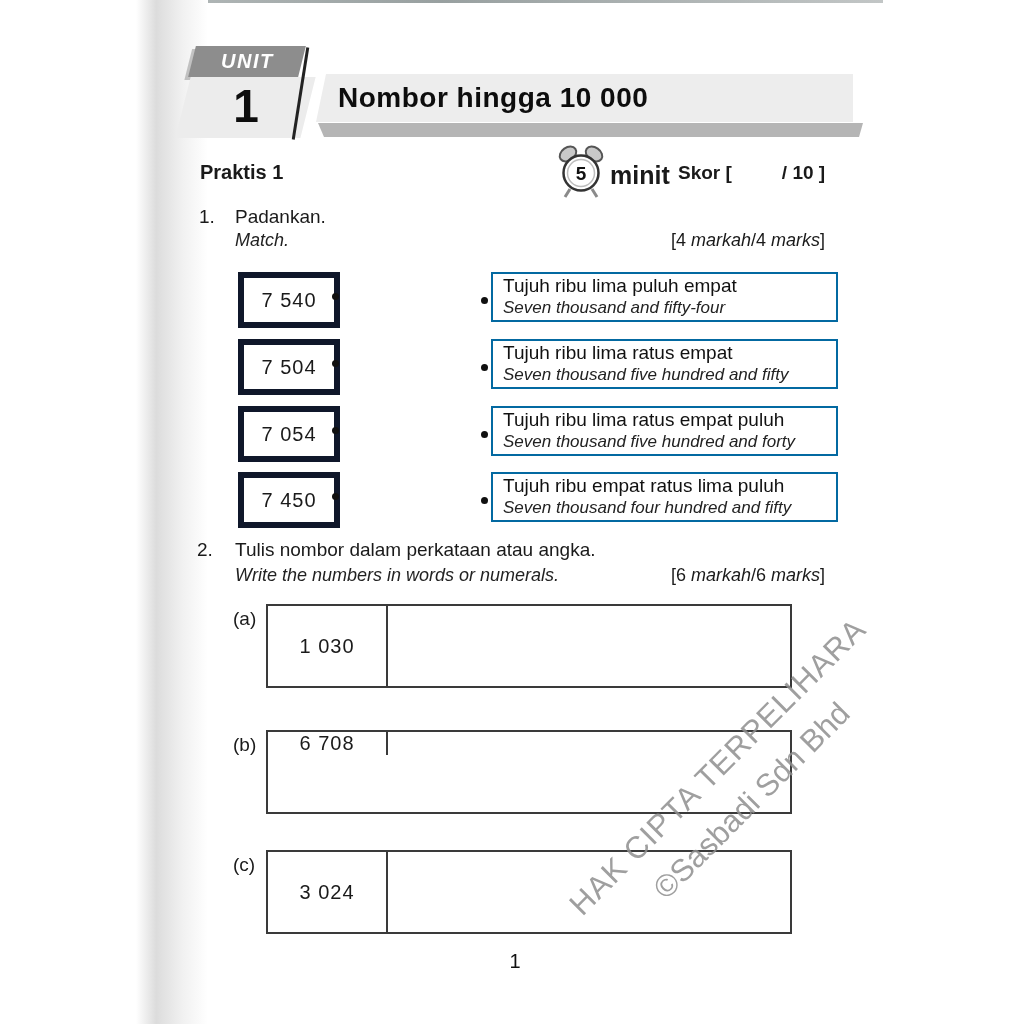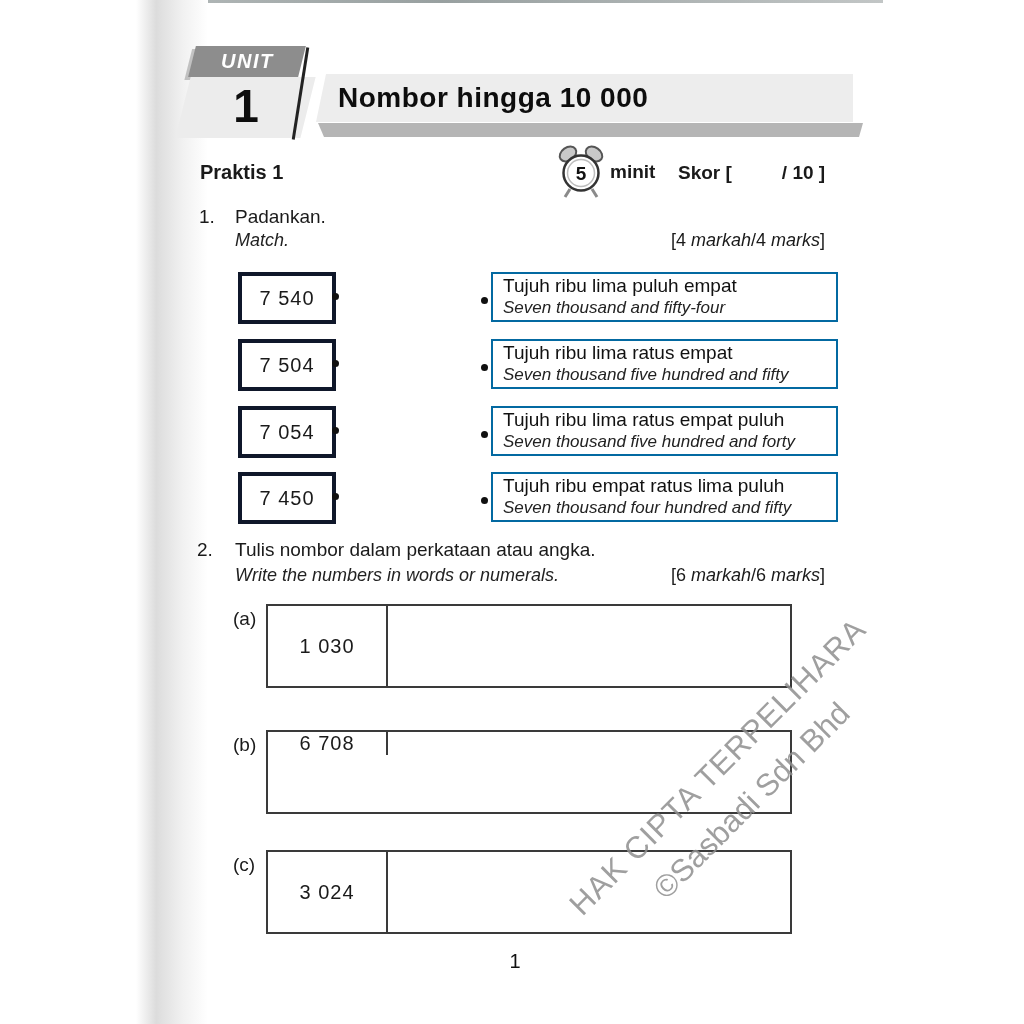--- a/index.html
+++ b/index.html
@@ -28,35 +28,35 @@
   .title-bar { position:absolute; left:310px; top:74px; width:543px; height:48px;
     background:#ededed; clip-path:polygon(16px 0,100% 0,100% 100%,6px 100%);
     display:flex; align-items:center; }
   .title-bar h1 { margin:0 0 0 28px; font-size:28px; font-weight:bold; letter-spacing:.5px; color:#0d0d0d; }
   .title-shadow { position:absolute; left:318px; top:123px; width:545px; height:14px;
     background:#b5b5b5; clip-path:polygon(0 0,100% 0,calc(100% - 4px) 100%,6px 100%); }
 
   
   .praktis { position:absolute; left:200px; top:161px; font-size:20px; font-weight:bold; }
   .timer { position:absolute; left:556px; top:144px; width:110px; height:56px; }
-  .timer .minit { position:absolute; left:54px; top:17px; font-size:19px; font-weight:bold; }
+  .timer .minit { position:absolute; left:54px; top:17px; font-size:25px; font-weight:bold; }
   .skor { position:absolute; left:678px; top:162px; font-size:19px; font-weight:bold; display:flex; }
   .skor .gap { width:50px; }
 
   
   .q-num { position:absolute; font-size:19px; }
   .q-ms  { position:absolute; font-size:19px; }
   .q-en  { position:absolute; font-size:18px; font-style:italic; color:#222; }
   .q-marks { position:absolute; font-size:18px; text-align:right; }
   .q-marks i { font-style:italic; }
 
   
   .match-row { position:absolute; left:0; width:1024px; height:48px; }
   .num-box { position:absolute; left:238px; top:0; width:90px; height:44px;
-    border:4px solid #0f172a; background:#fff; display:flex; align-items:center;
+    border:6px solid #0f172a; background:#fff; display:flex; align-items:center;
     justify-content:center; font-size:20px; letter-spacing:1px; }
   .dot { position:absolute; width:7px; height:7px; border-radius:50%; background:#101010; }
   .dot-l { left:332px; top:21px; }
   .dot-r { left:481px; top:25px; }
   .ans-box { position:absolute; left:491px; top:0; width:333px; height:45px;
     border:2px solid #0369a1; background:#fff; box-sizing:content-box;
     padding:1px 0 0 10px; }
   .ans-ms { font-size:19px; line-height:22px; color:#111; }
   .ans-en { font-size:17px; font-style:italic; line-height:21px; color:#222; }
 

